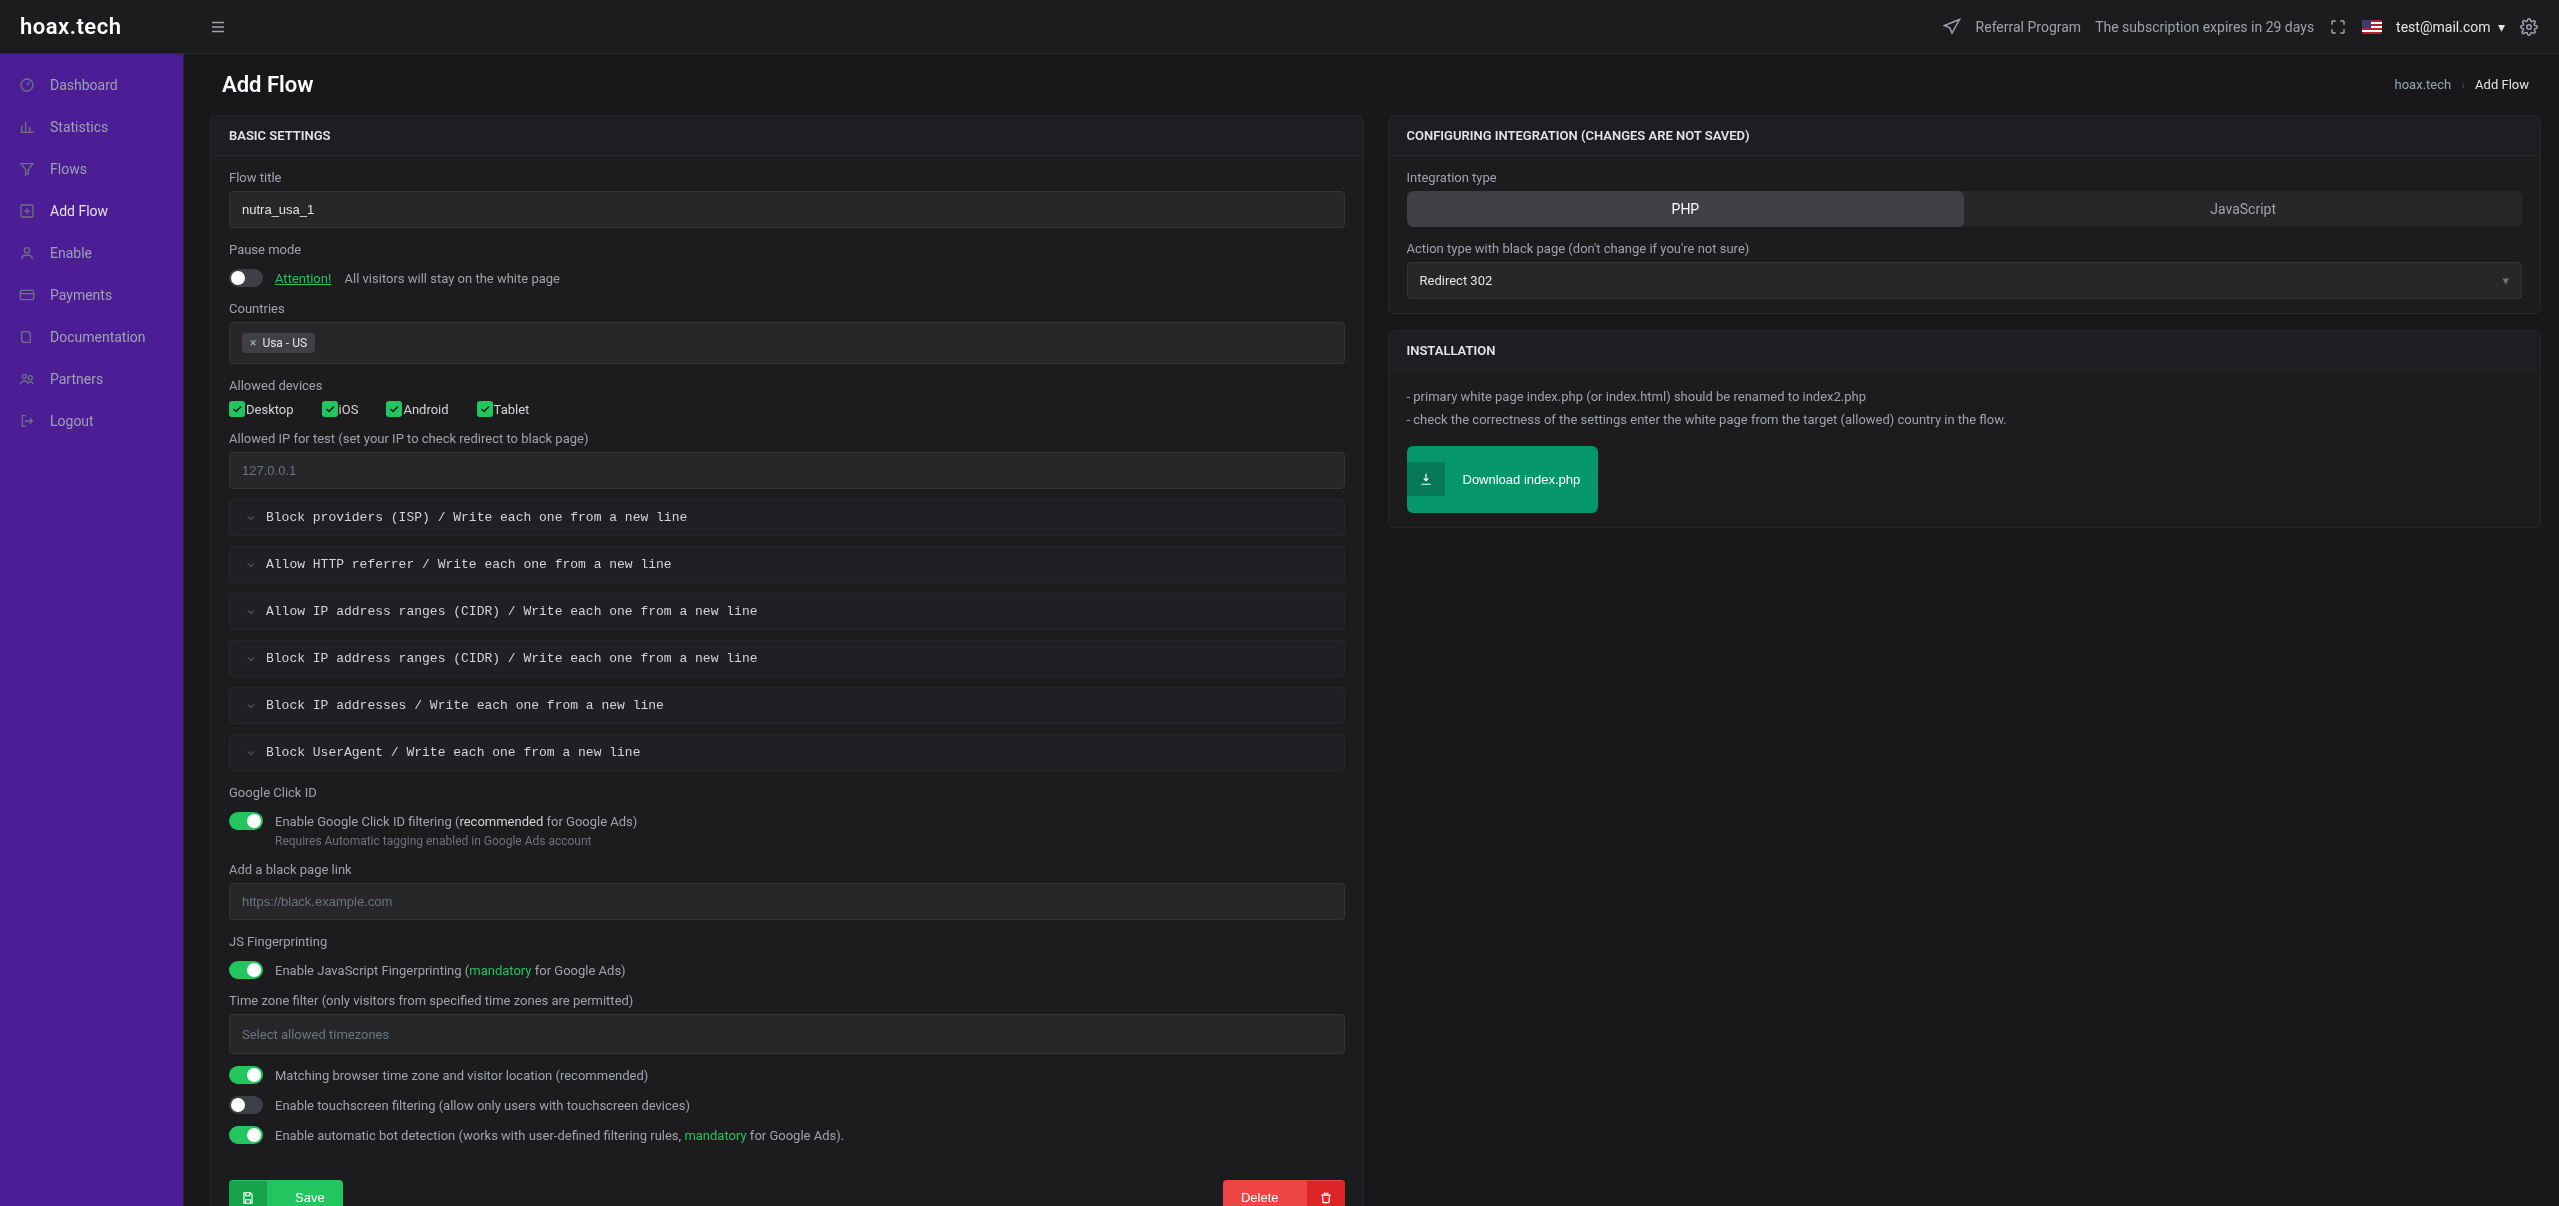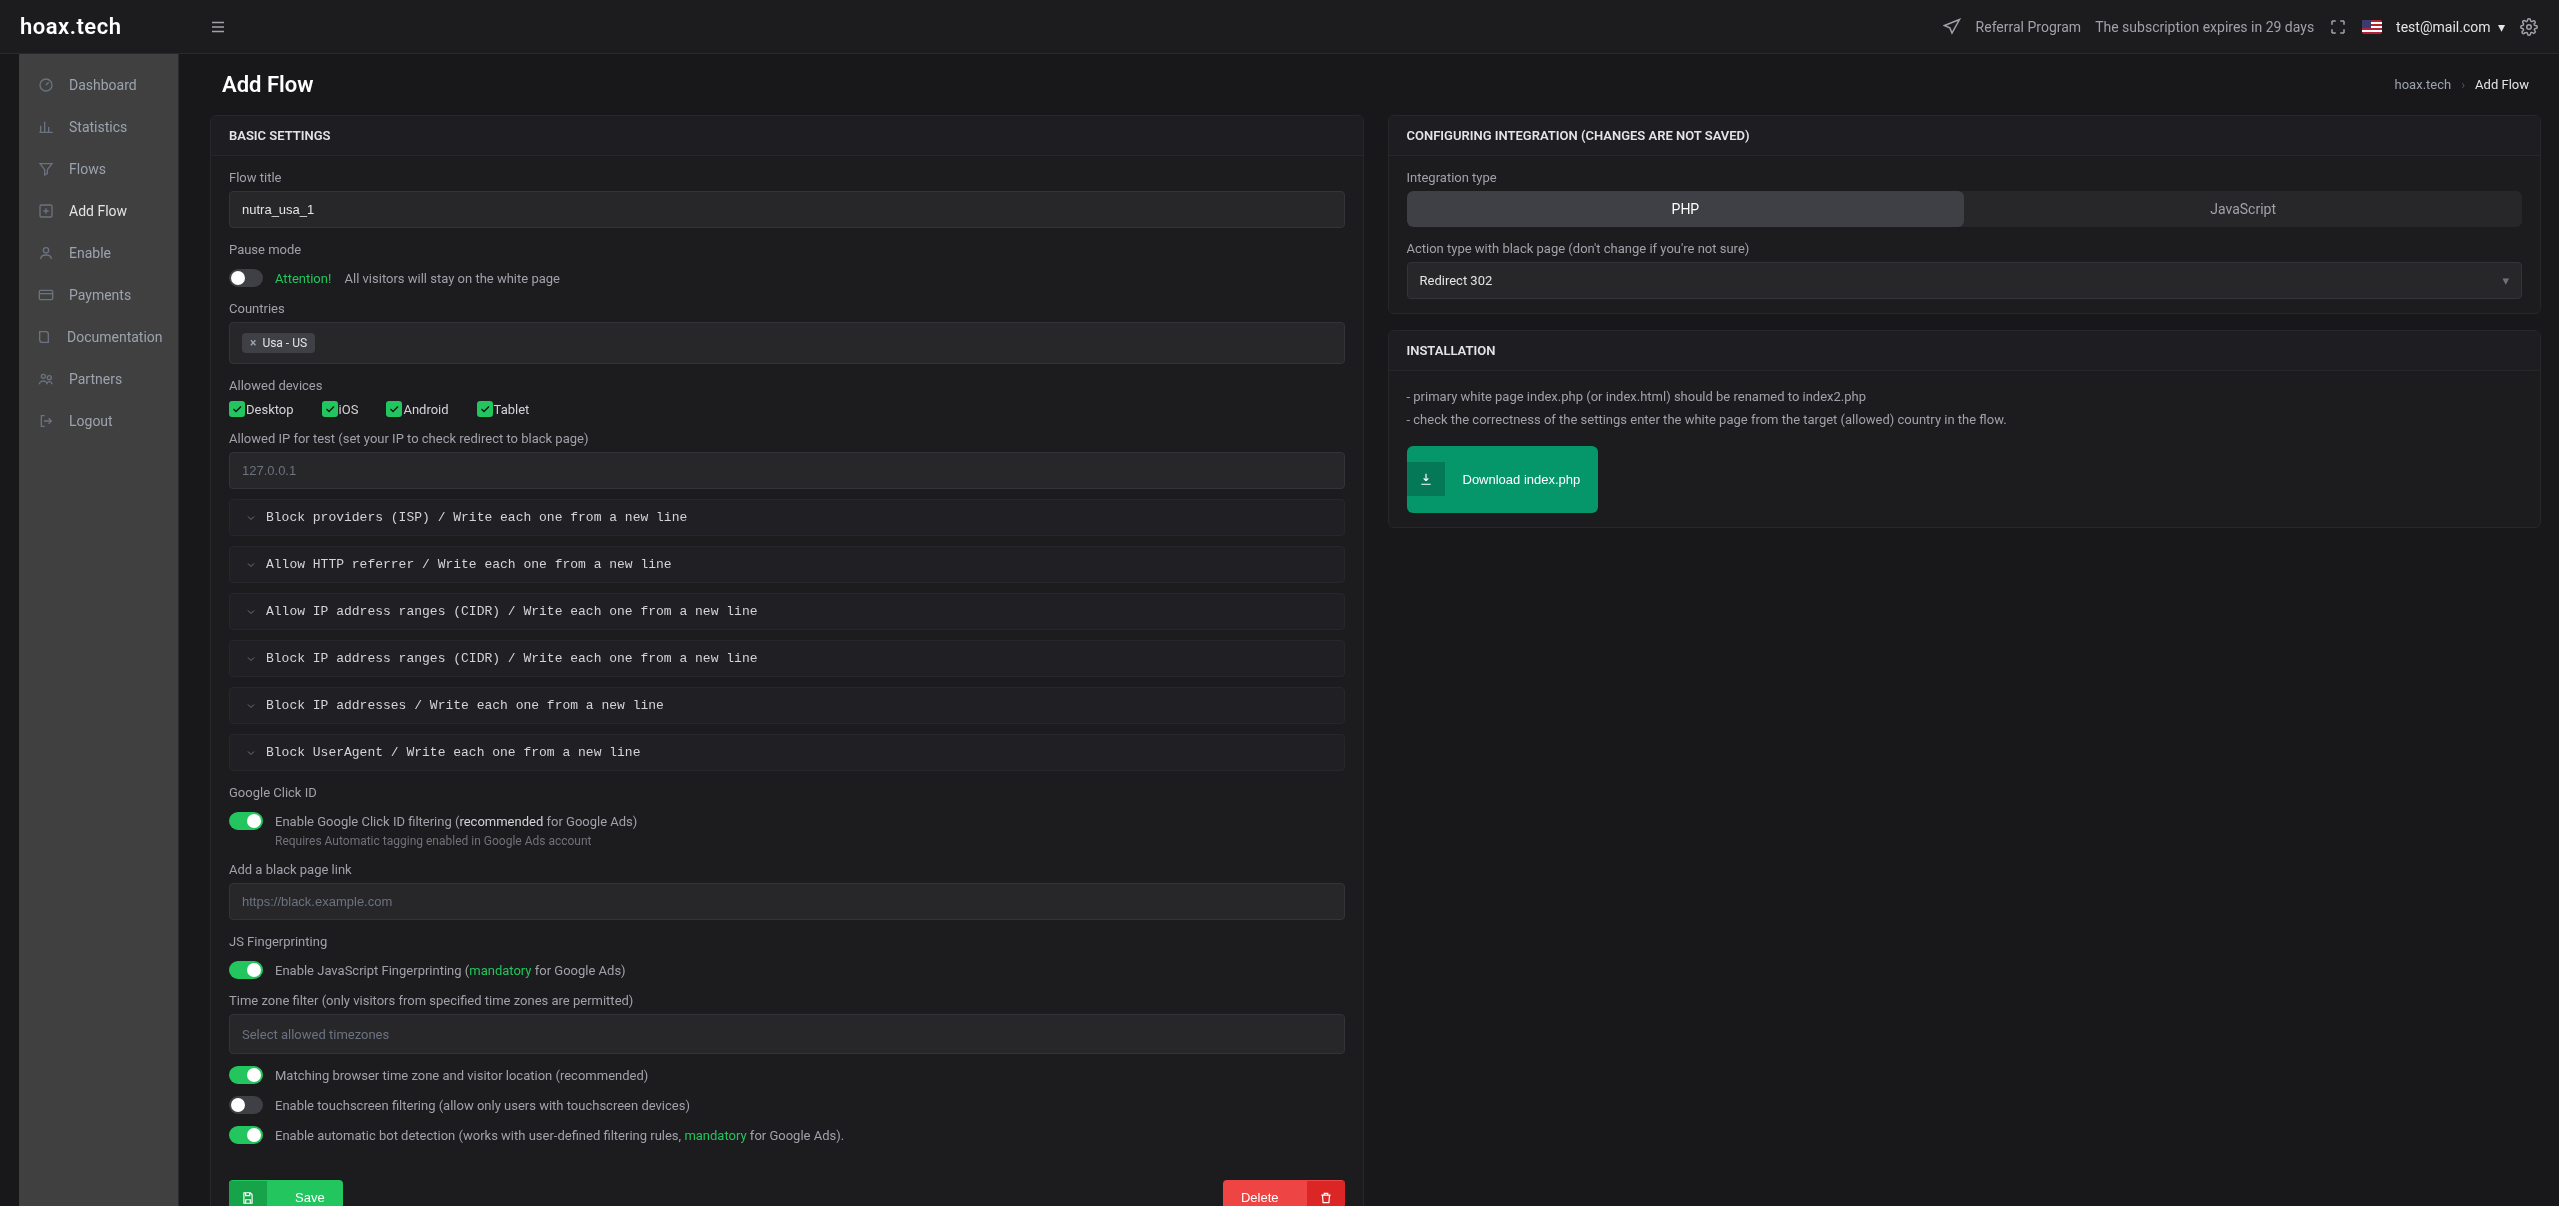--- a/index.html
+++ b/index.html
@@ -69,28 +69,27 @@
     display: inline-flex;
     align-items: center; justify-content: center;
     color: #a1a1aa;
     cursor: pointer;
   }
   .icon-btn svg { width: 18px; height: 18px; }
   
   .sidebar {
     position: fixed;
     top: 54px; bottom: 0; left: 0;
-    width: 160px;
-    background: #404040;
+    width: 184px;
+    background: #4c1d95;
     border-right: 1px solid #2a2a2e;
     display: flex;
     flex-direction: column;
     padding-top: 10px;
     z-index: 40;
-    margin-left: 19px;
   }
   .sidebar .item {
     display: flex;
     align-items: center;
     gap: 14px;
     padding: 12px 18px;
     color: #9ca3af;
     cursor: pointer;
     font-size: 14px;
   }
@@ -209,21 +208,21 @@
     position: absolute; top: 2px;
     width: 14px; height: 14px;
     border-radius: 50%;
     background: #fff;
     transition: left .15s;
   }
   .toggle.off { background: #3f3f46; }
   .toggle.off .knob { left: 2px; }
   .toggle.on { background: #22c55e; }
   .toggle.on .knob { left: 18px; }
-  .attention { color: #22c55e; }
+  .attention { color: #22c55e; text-decoration: underline; }
   .inline-note { color: #a1a1aa; }
   .checkboxes {
     display: flex;
     gap: 28px;
     margin-top: 8px;
     flex-wrap: wrap;
   }
   .cb {
     display: inline-flex;
     align-items: center;

